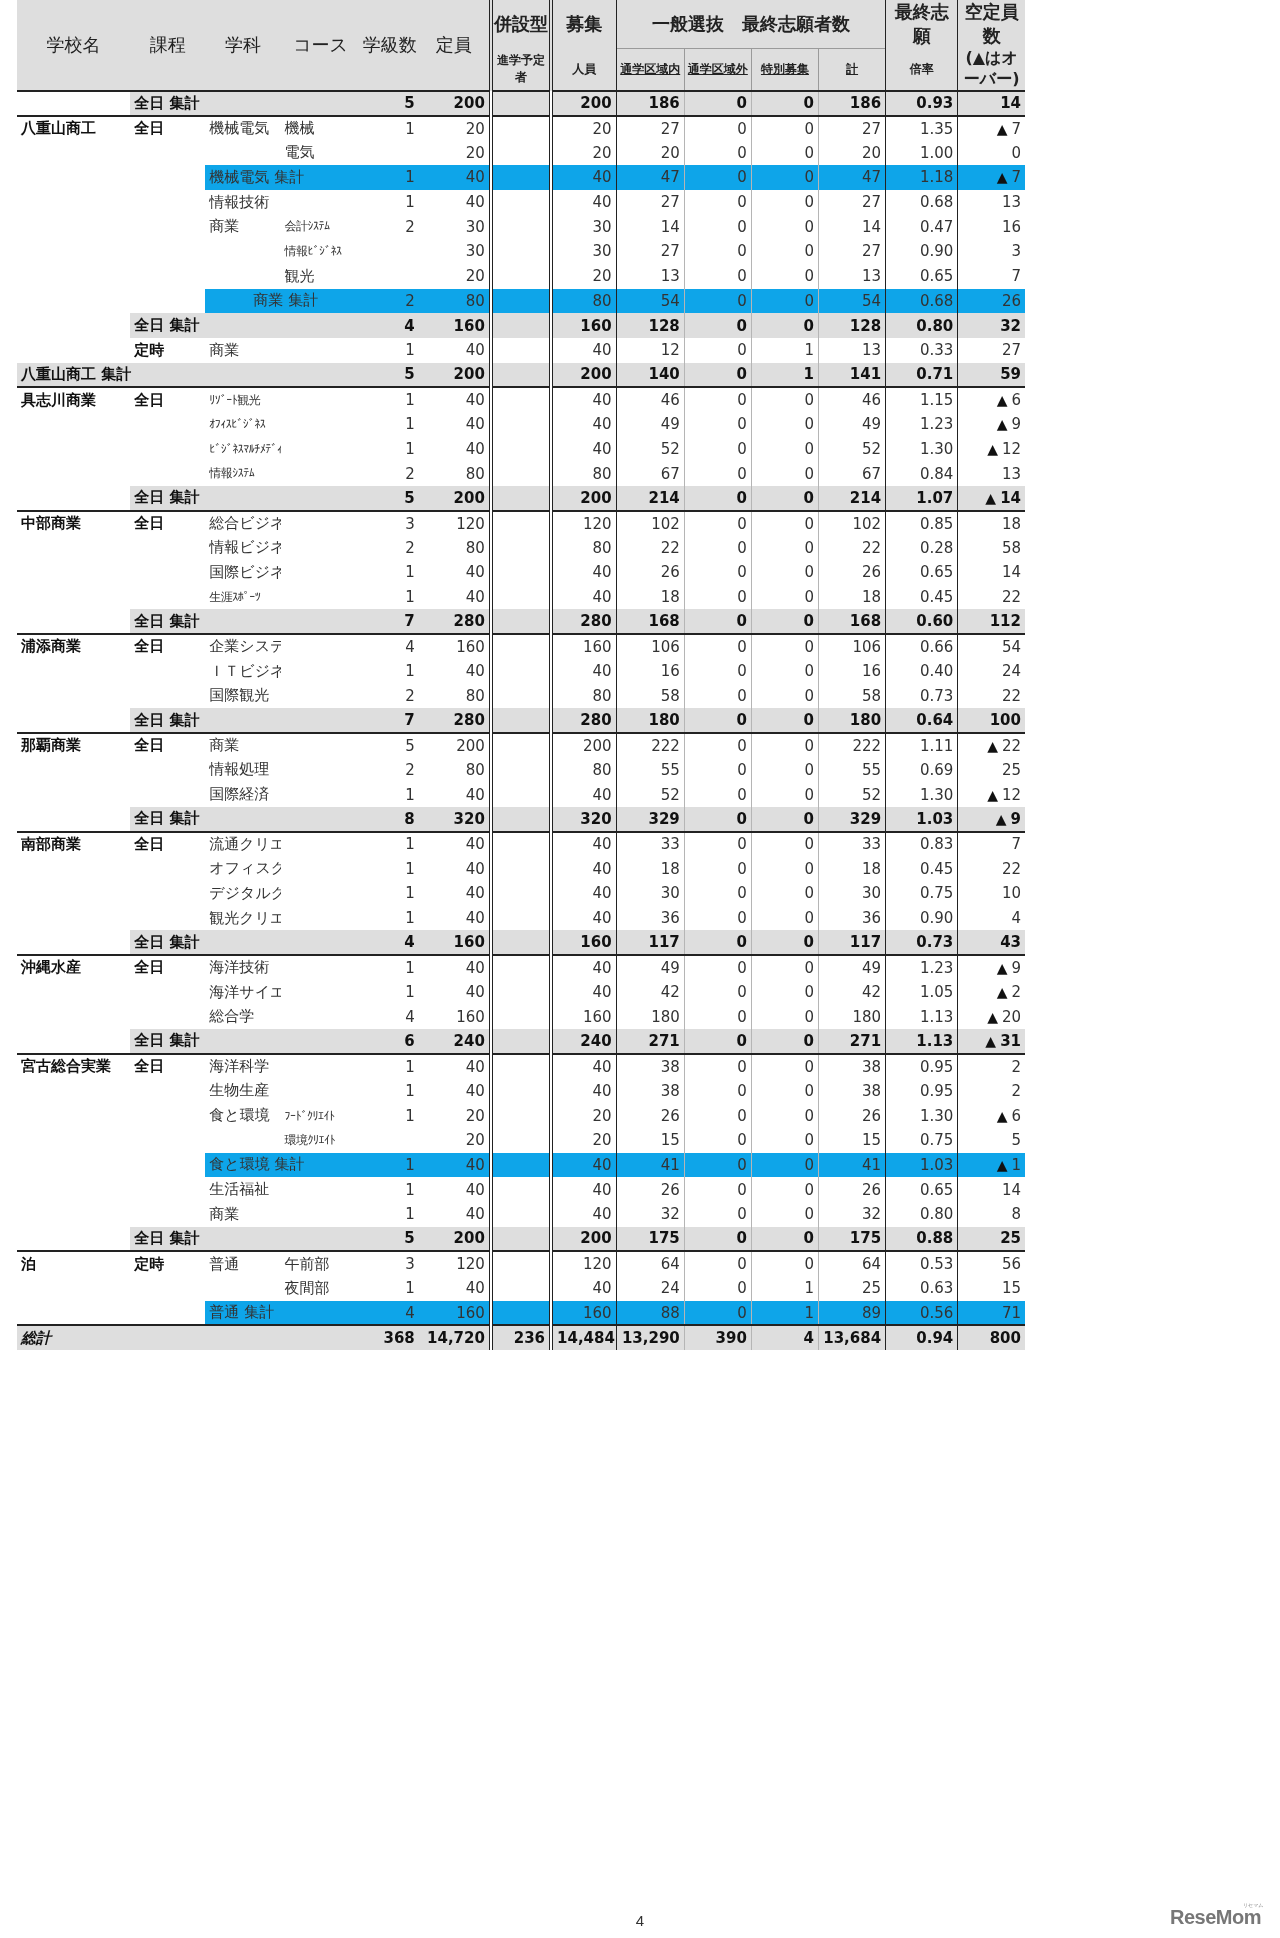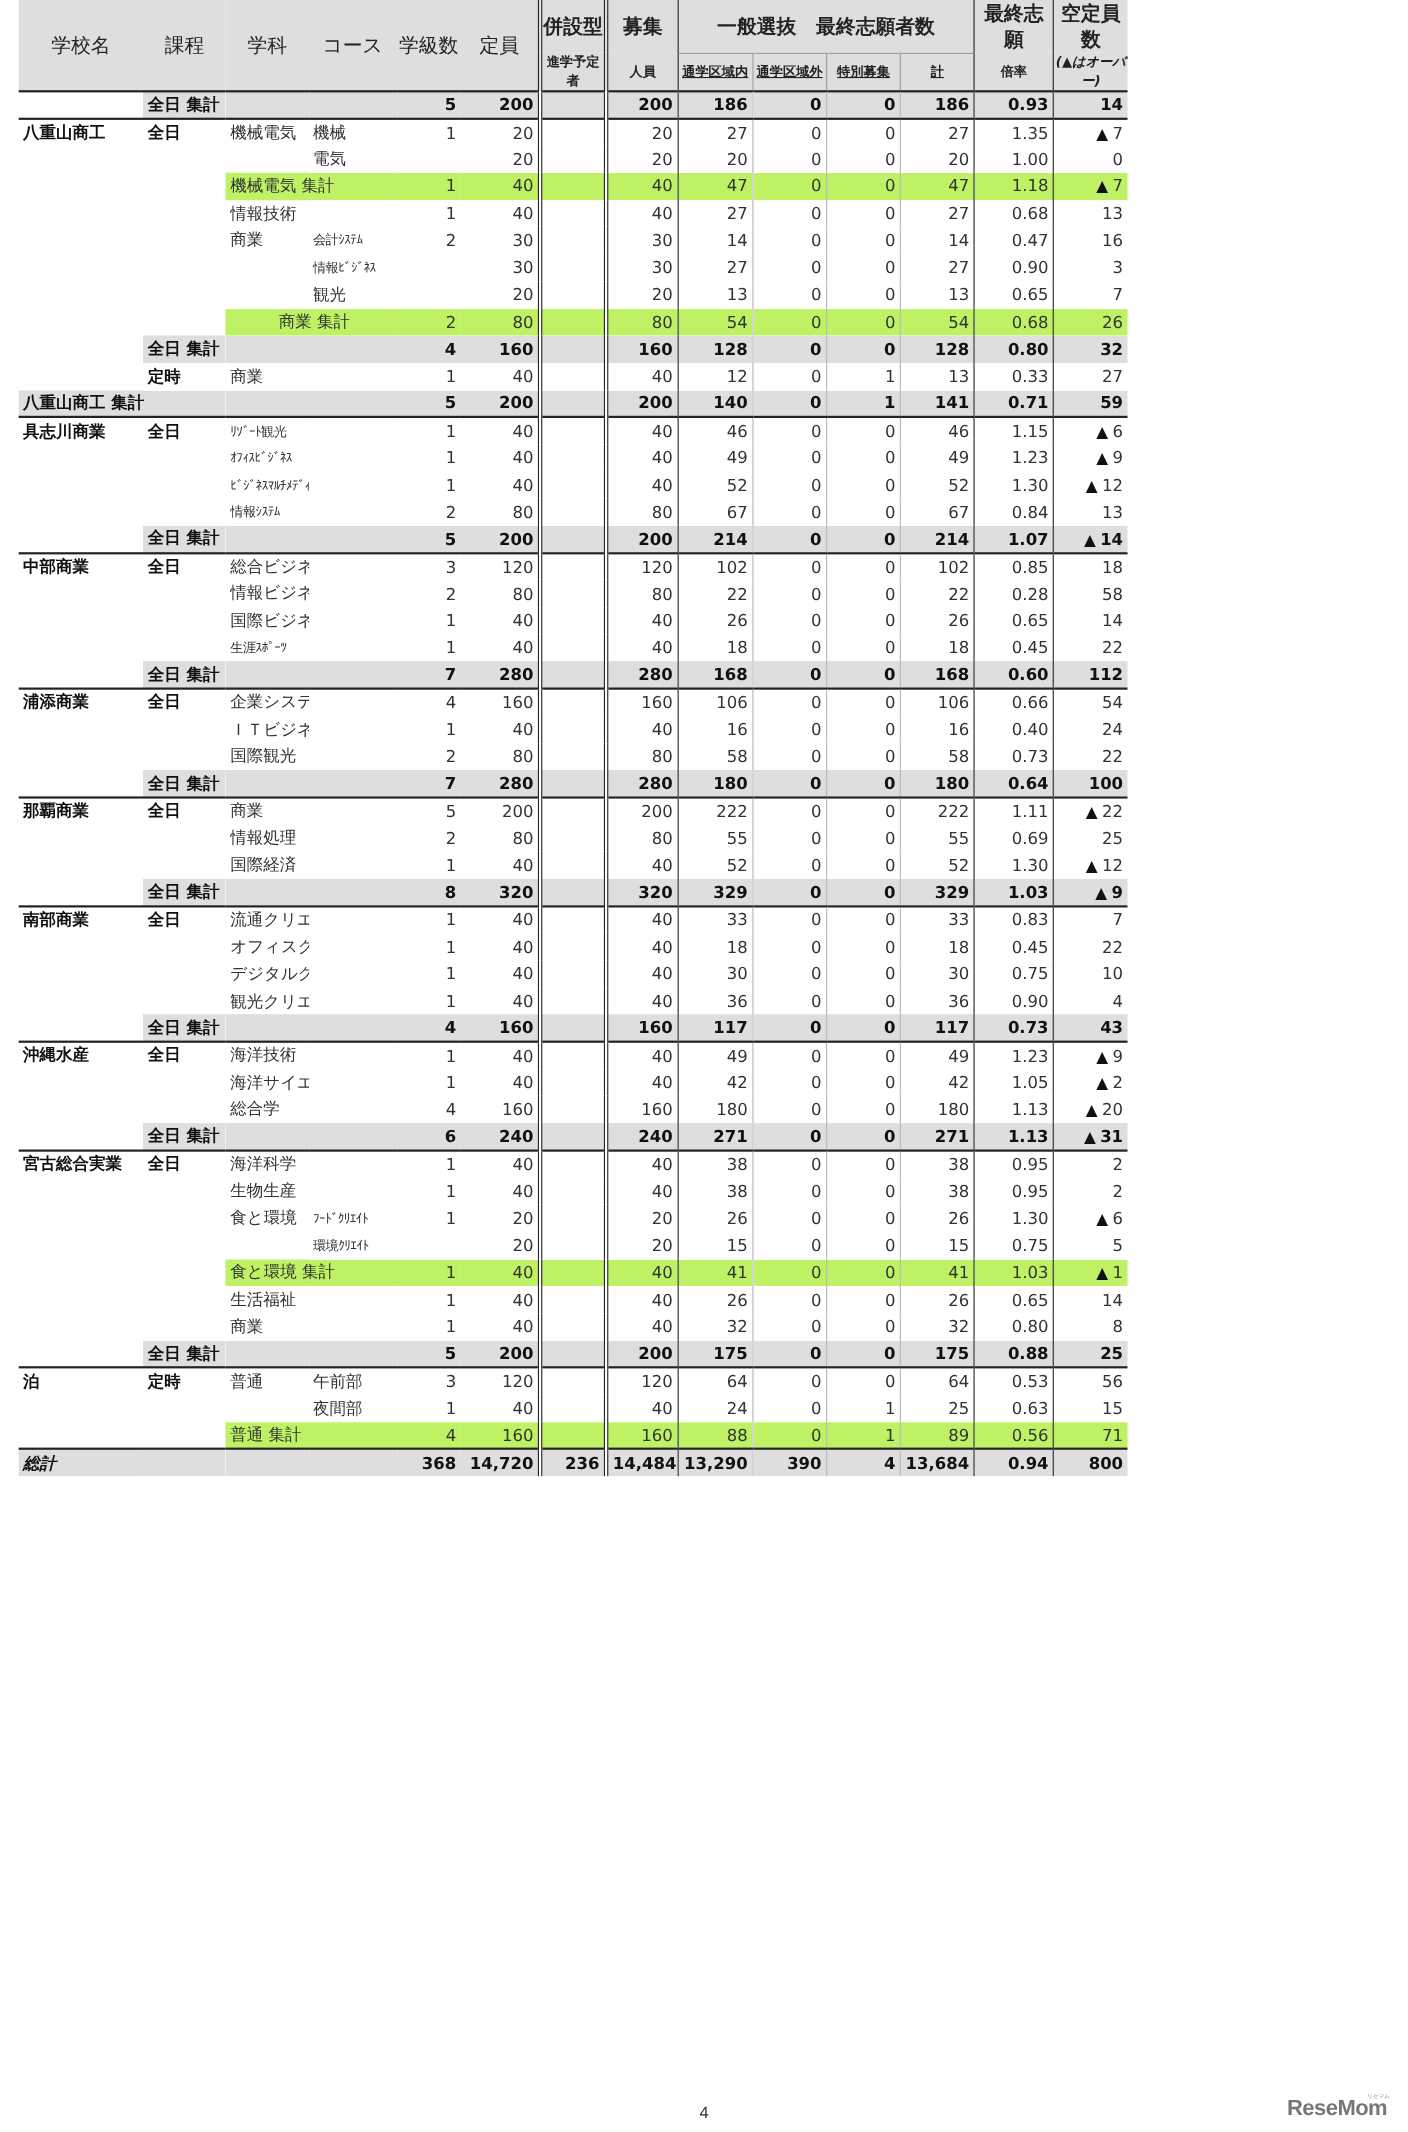--- a/index.html
+++ b/index.html
@@ -57,21 +57,21 @@
   td.lbl { text-align: left; }
   td.bold { font-weight: bold; color: #111; }
   td.narrow { font-size: 12px; letter-spacing: -0.5px; }
 
   
   .dbl-r { border-right: 4px double #222; }
   .sgl-r { border-right: 1.5px solid #222; }
   .lt-r { border-right: 1px solid #b5b5b5; }
 
   
-  .sub { background: #bef264; }
+  .sub { background: #0ea5e9; }
   .tot { background: #dedede; }
 
   tr.top-rule td { border-top: 2px solid #222; }
   thead tr.h2 th { border-bottom: 2.5px solid #222; }
 
   .tri { font-size: 14px; margin-right: 4px; color: #111; }
 
   .page-num {
     position: absolute; left: 0; width: 1280px; top: 1912px;
     text-align: center; font-size: 15px; color: #333;
@@ -124,21 +124,21 @@
         <th>空定員数</th>
       </tr>
       <tr class="h2">
         <th class="dbl-r">進学予定者</th>
         <th class="sgl-r">人員</th>
         <th class="subcell">通学区域内</th>
         <th class="subcell vsep">通学区域外</th>
         <th class="subcell vsep">特別募集</th>
         <th class="subcell vsep sgl-r">計</th>
         <th class="sgl-r">倍率</th>
-        <th style="font-size:12px;font-style:italic;">(▲はオーバー)</th>
+        <th style="font-size:16px;">(▲はオーバー)</th>
       </tr>
     </thead>
     <tbody id="tbody">
         <tr class="top-rule">
           <td class="lbl bold"></td>
           <td class="lbl tot bold" style="overflow: visible;">全日 集計</td>
           <td class="lbl tot bold"></td>
           <td class="lbl tot bold"></td>
           <td class="num tot bold">5</td>
           <td class="num dbl-r tot bold">200</td>

